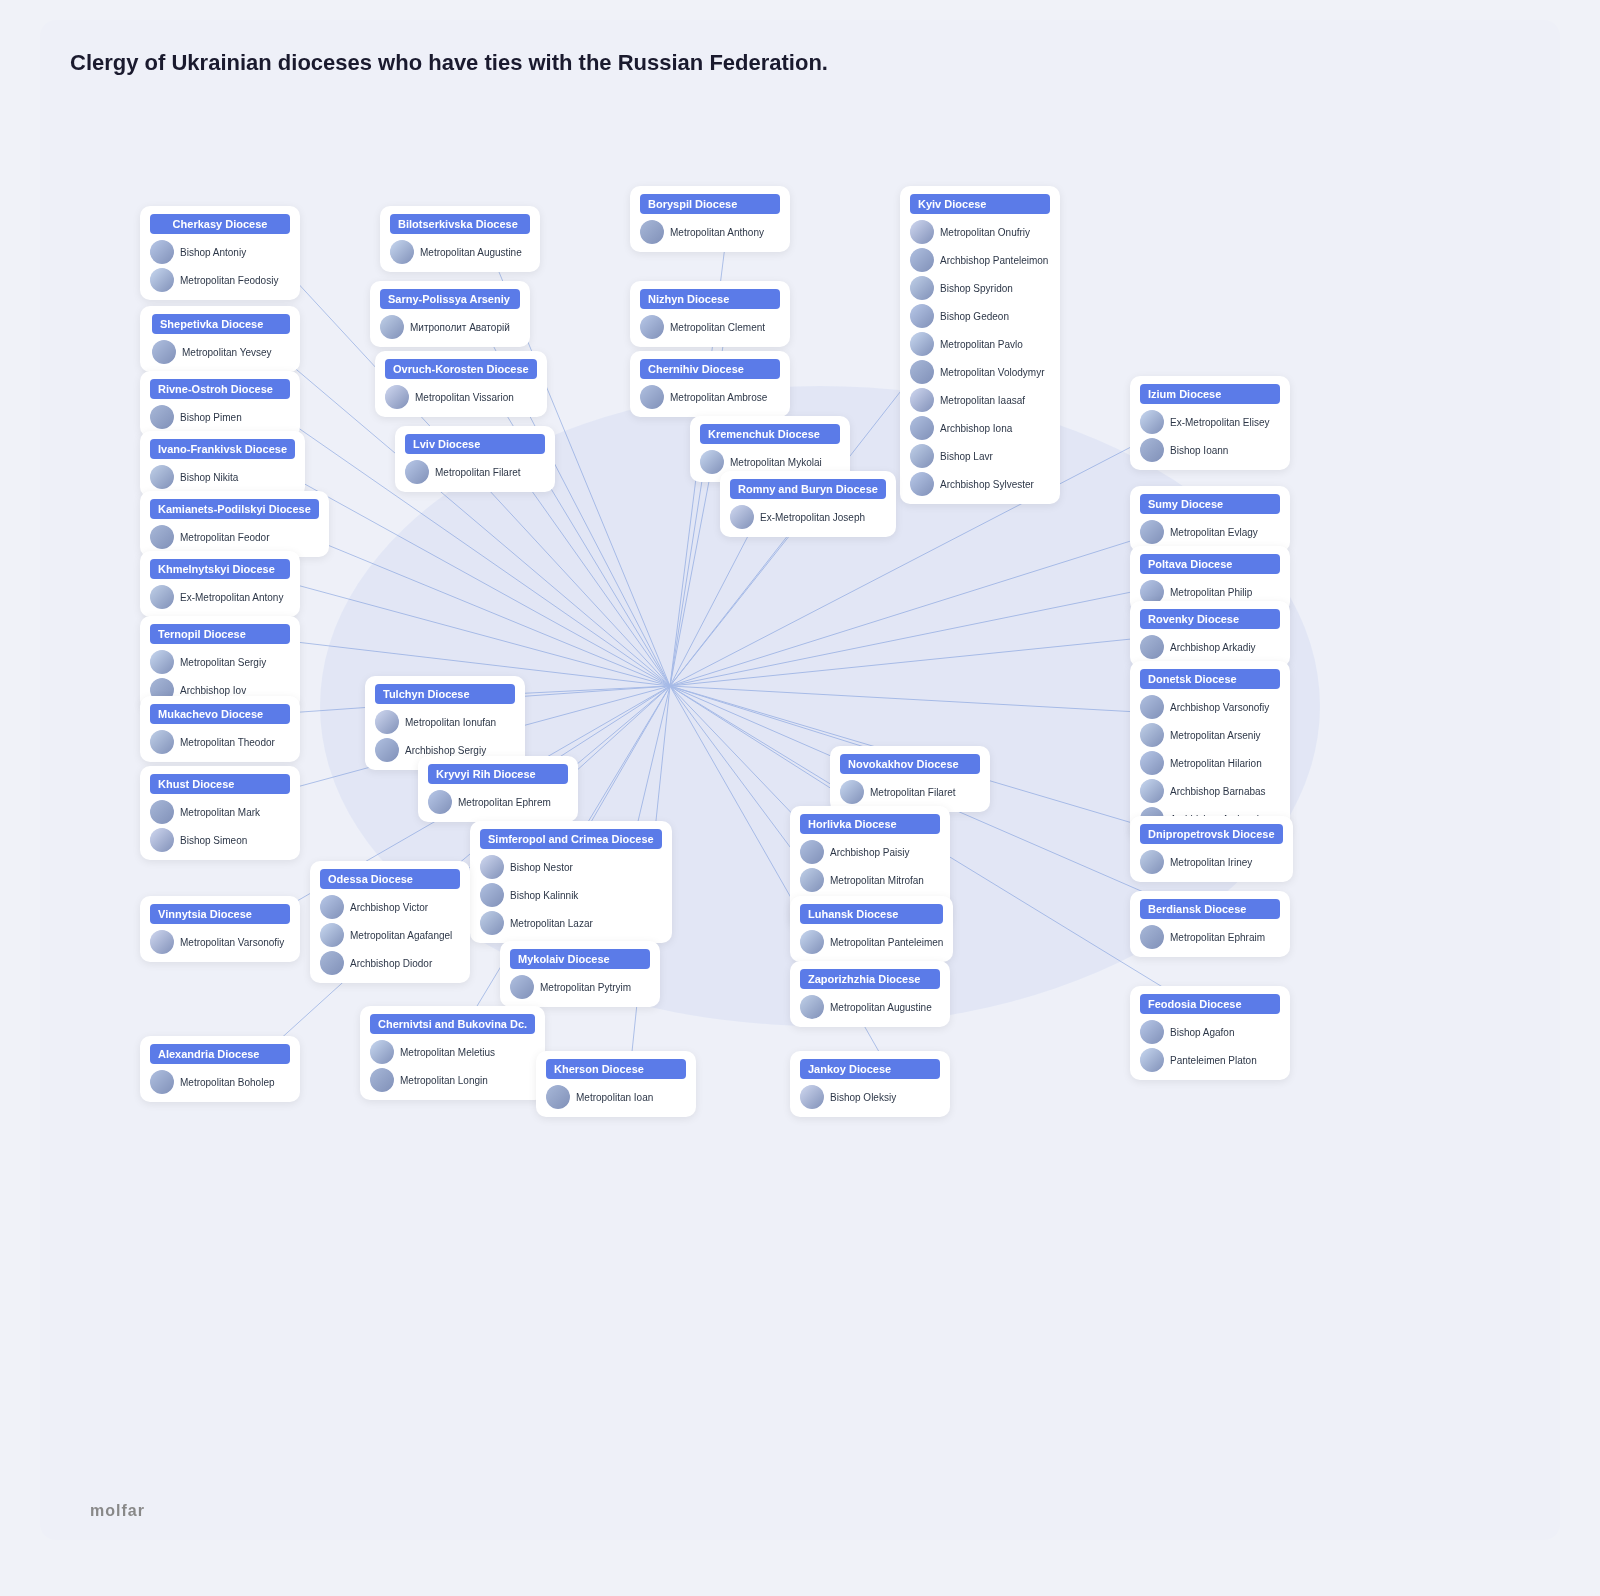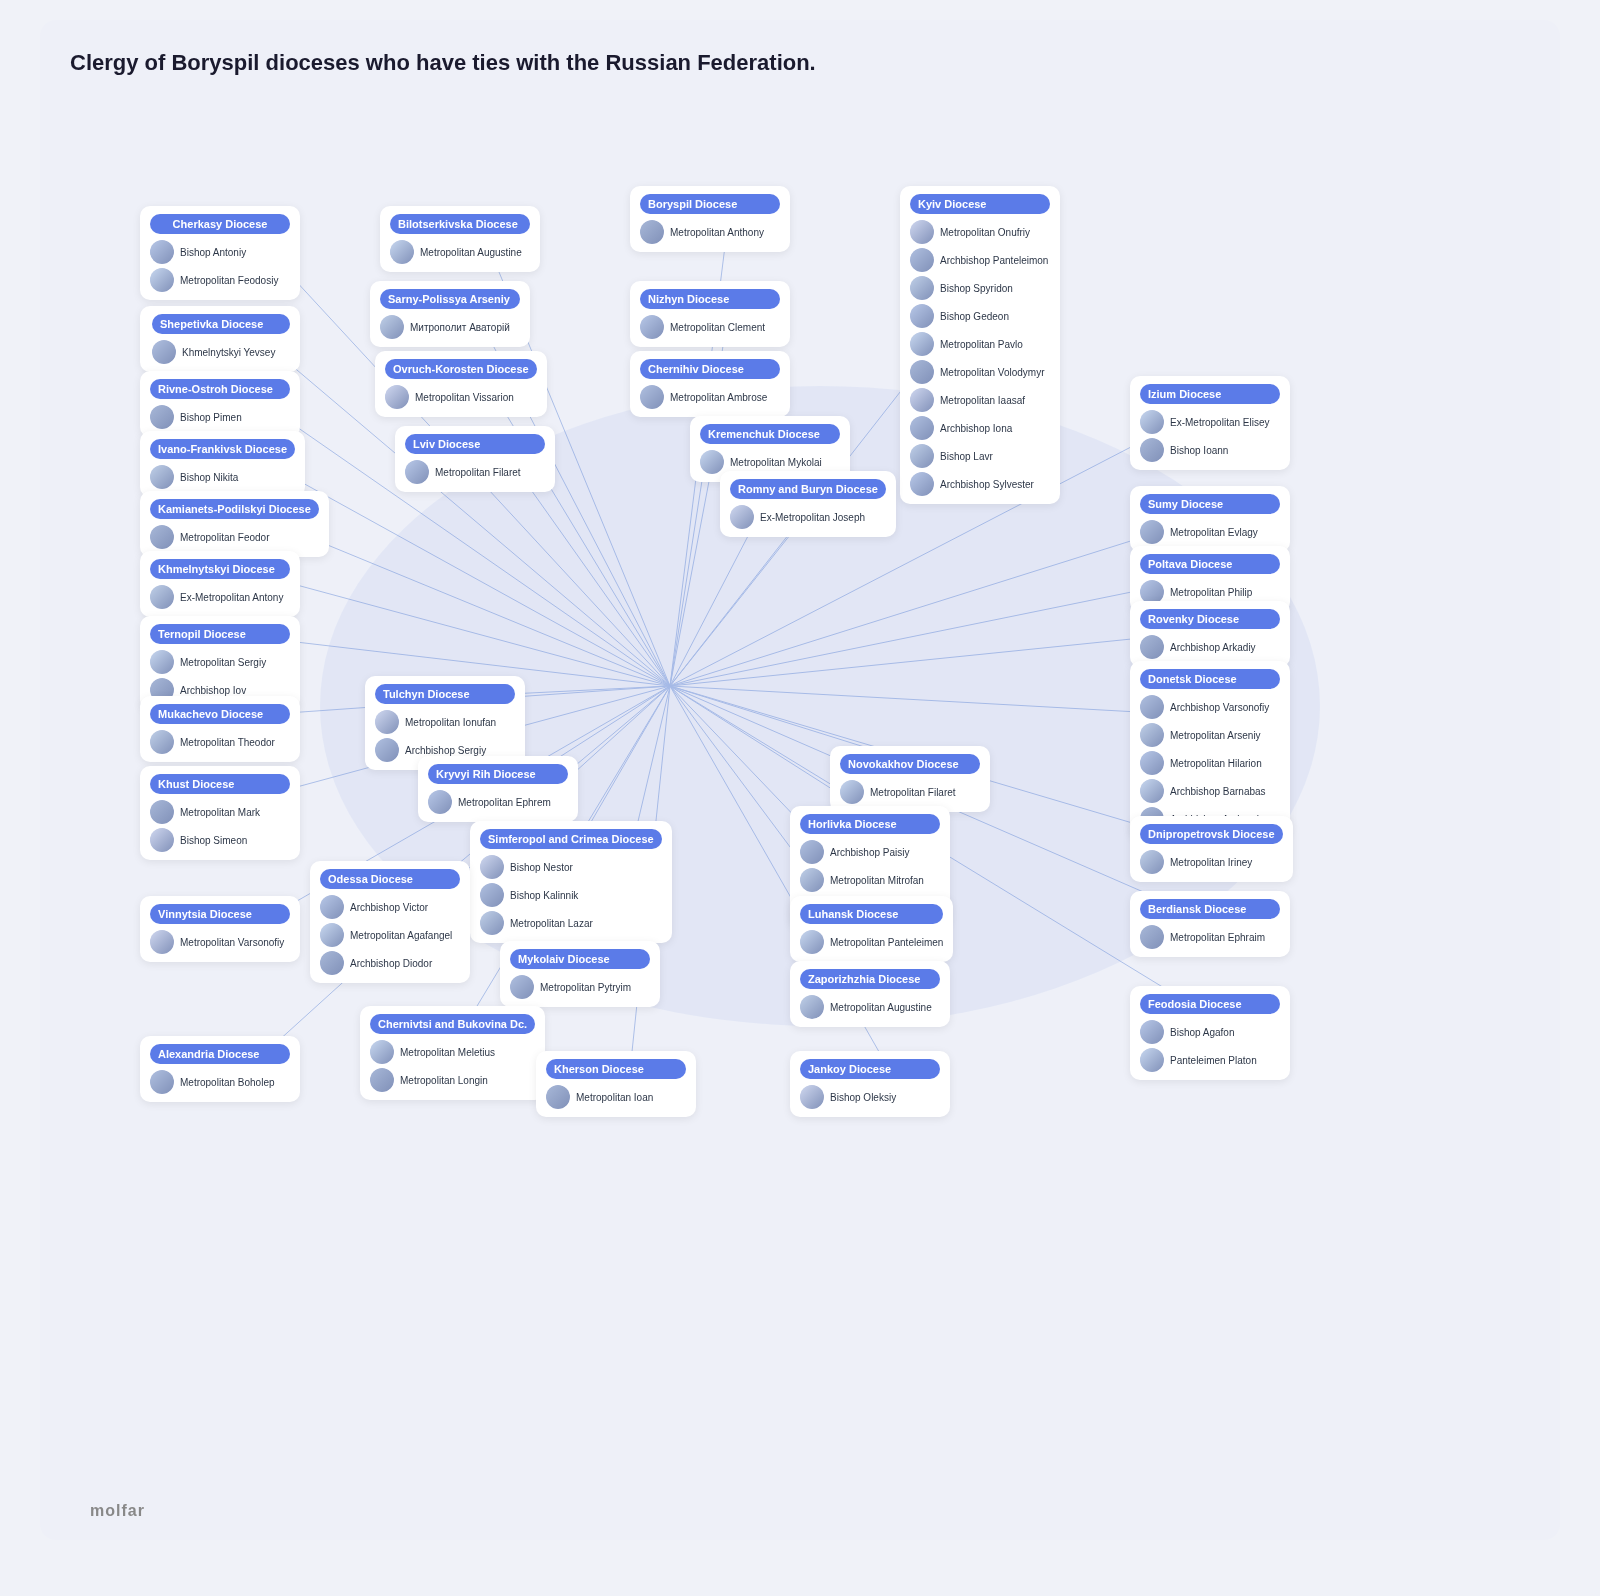--- a/index.html
+++ b/index.html
@@ -41,21 +41,21 @@
       position: absolute;
       background: #fff;
       border-radius: 10px;
       padding: 8px 10px;
       min-width: 160px;
       box-shadow: 0 2px 8px rgba(0,0,0,0.08);
     }
     .diocese-title {
       background: #5b7be8;
       color: #fff;
-      border-radius: 10px;
+      border-radius: 4px;
       padding: 4px 8px;
       font-size: 11px;
       font-weight: 600;
       margin-bottom: 6px;
       white-space: nowrap;
     }
     .person-row {
       display: flex;
       align-items: center;
       gap: 6px;
@@ -110,21 +110,21 @@
       font-weight: 700;
       color: #888;
       letter-spacing: 1px;
     }
   </style>
 </head>
 <body>
 
 <div class="page-bg">
   <div class="main-container">
-    <div class="title">Clergy of Boryspil dioceses who have ties with the Russian Federation.</div>
+    <div class="title">Clergy of Ukrainian dioceses who have ties with the Russian Federation.</div>
 
     <div class="diagram-area">
 
       <svg class="map-bg" viewBox="0 0 1100 800">
         <ellipse cx="550" cy="400" rx="500" ry="320" fill="#a0b4e8"></ellipse>
       </svg>
 
       <svg class="connectors">
 
         <g stroke="#6b8fd8" stroke-width="1" fill="none" opacity="0.5">
@@ -268,21 +268,21 @@
               </div>
               <span class="person-name">Archbishop Sylvester</span>
             </div>
           </div>
           <div class="diocese-card" style="left: 70px; top: 200px; padding-left: 12px;">
             <div class="diocese-title">Shepetivka Diocese</div>
             <div class="person-row">
               <div class="avatar">
                 <div class="avatar-inner" style="background: linear-gradient(135deg, rgb(176, 192, 224), rgb(128, 144, 184));"></div>
               </div>
-              <span class="person-name">Khmelnytskyi Yevsey</span>
+              <span class="person-name">Metropolitan Yevsey</span>
             </div>
           </div>
           <div class="diocese-card" style="left: 300px; top: 175px;">
             <div class="diocese-title">Sarny-Polissya Arseniy</div>
             <div class="person-row">
               <div class="avatar">
                 <div class="avatar-inner" style="background: linear-gradient(135deg, rgb(192, 208, 232), rgb(128, 144, 184));"></div>
               </div>
               <span class="person-name">Митрополит Аваторій</span>
             </div>

